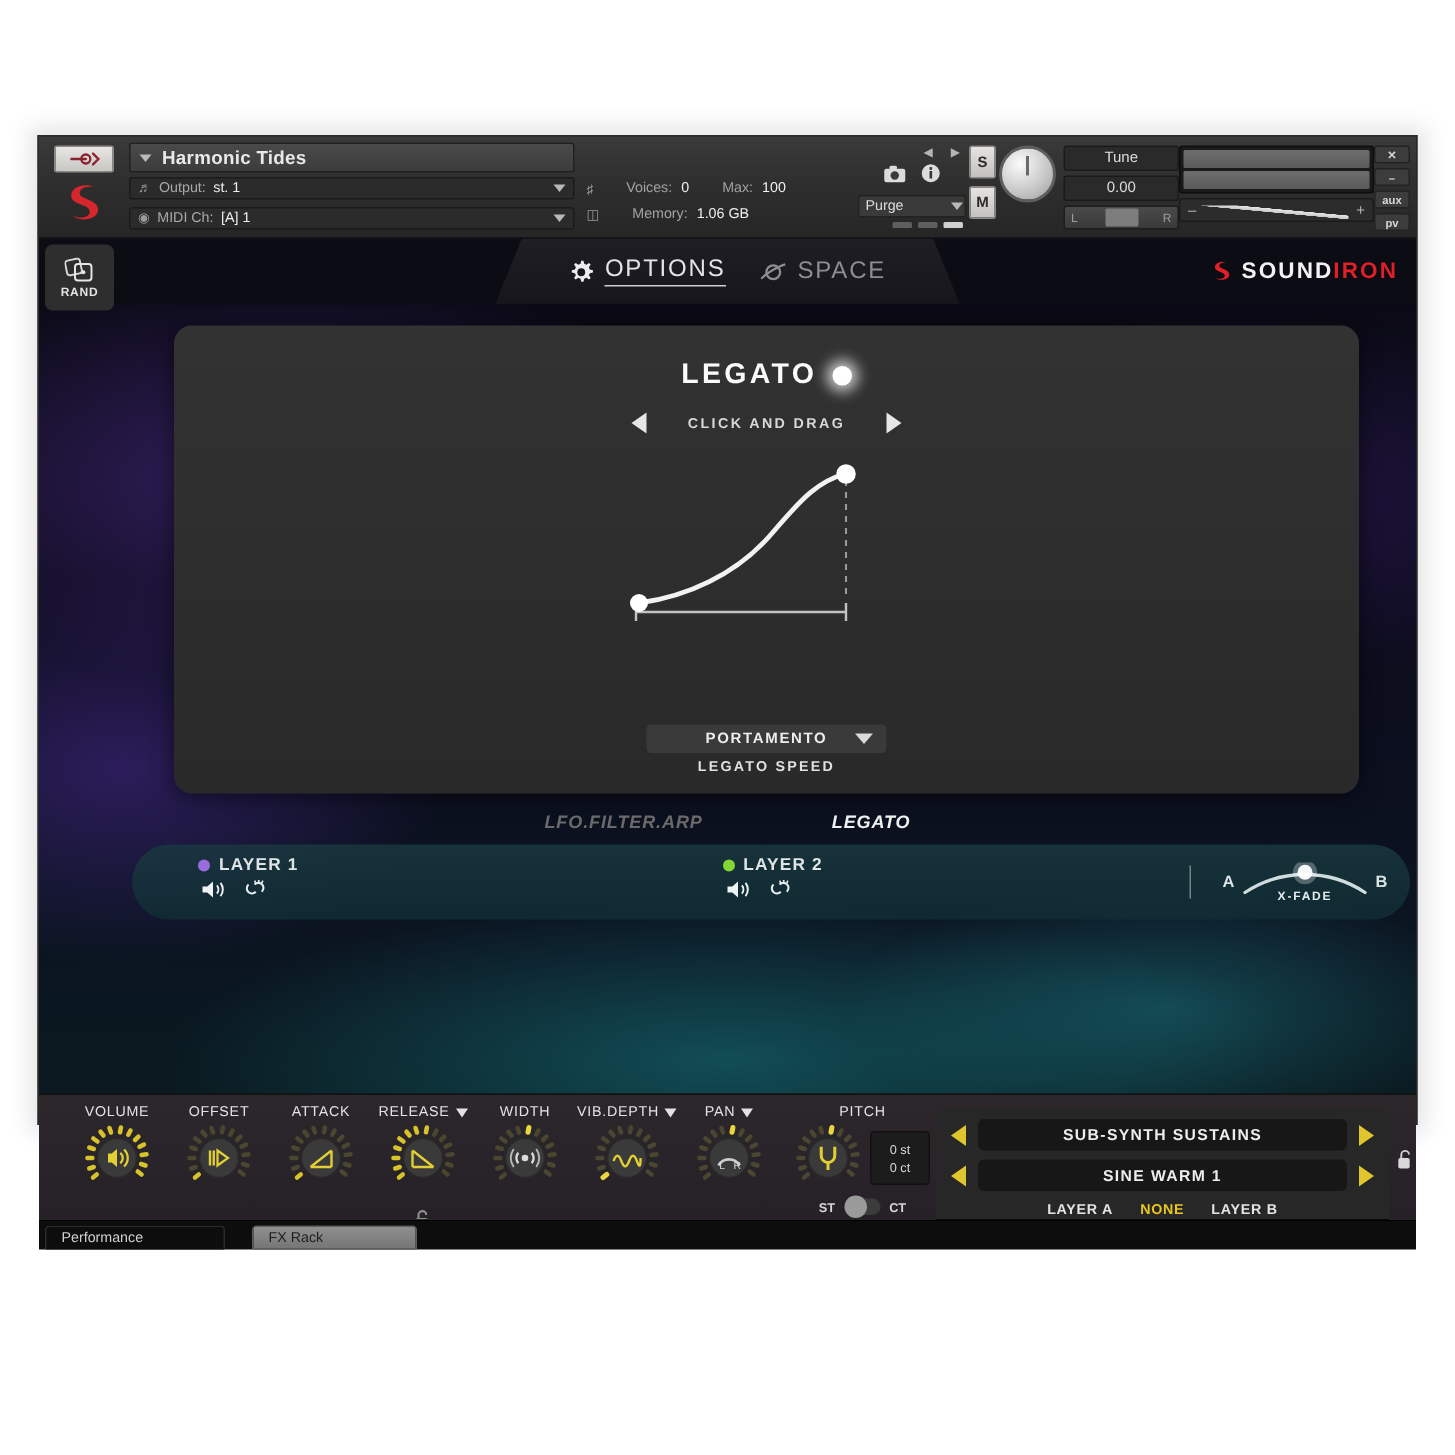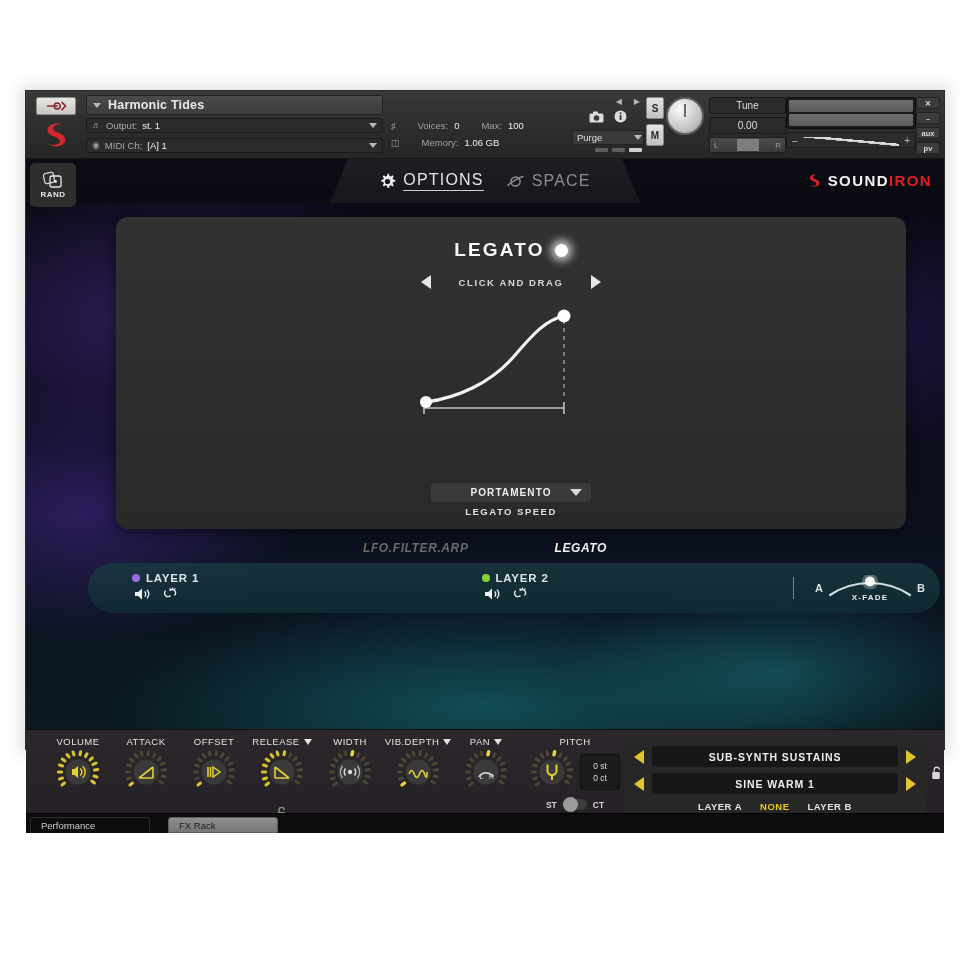--- a/index.html
+++ b/index.html
@@ -546,48 +546,20 @@
             </g>
             <circle cx="22" cy="22" r="13" fill="#3a3a3a" stroke="#2a2a2a" stroke-width="1"></circle>
             <path d="M16 19h2.5L22 16v12l-3.5-3H16z" fill="#e2cf35"></path>
             <path d="M24.2 18.5a4.5 4.5 0 010 7M26.7 16.3a7.8 7.8 0 010 11.4" stroke="#e2cf35" stroke-width="1.5" fill="none"></path>
           </svg>
         </span>
       </div>
 
       <div class="kcell">
         <span class="klabel">
-            <span>ATTACK</span>
-          </span>
-        <span class="knob-wrap">
-          <svg width="44" height="44" viewBox="0 0 44 44">
-            <g stroke="#4a4630" stroke-width="3" stroke-linecap="round">
-              <line x1="6.5" y1="28" x2="3.5" y2="29"></line>
-                <line x1="5.6" y1="22" x2="2.3" y2="22"></line>
-              <line x1="6.5" y1="16" x2="3.5" y2="15"></line>
-                <line x1="9" y1="11" x2="6.2" y2="9"></line>
-                <line x1="13" y1="7" x2="11" y2="4.5"></line>
-              <line x1="18" y1="5" x2="17" y2="2"></line>
-                <line x1="24" y1="4.8" x2="24.6" y2="1.7"></line>
-                <line x1="29.5" y1="6.5" x2="31" y2="3.7"></line>
-              <line x1="34" y1="10" x2="36.3" y2="7.8"></line>
-                <line x1="37" y1="14.5" x2="40" y2="13"></line>
-                <line x1="38.4" y1="20" x2="41.7" y2="19.5"></line>
-              <line x1="38" y1="26" x2="41" y2="27"></line>
-                <line x1="35.8" y1="31" x2="38.4" y2="33"></line>
-            </g>
-            <line x1="8.5" y1="33" x2="6" y2="35" stroke="#d9c32a" stroke-width="3" stroke-linecap="round"></line>
-            <circle cx="22" cy="22" r="13" fill="#3a3a3a" stroke="#2a2a2a" stroke-width="1"></circle>
-            <path d="M15 28 L29 17 M15 28 L29 28 M29 28 L29 17" stroke="#e2cf35" stroke-width="1.6" fill="none"></path>
-          </svg>
-        </span>
-      </div>
-
-      <div class="kcell">
-        <span class="klabel">
             <span>OFFSET</span>
           </span>
         <span class="knob-wrap">
           <svg width="44" height="44" viewBox="0 0 44 44">
             <g stroke="#4a4630" stroke-width="3" stroke-linecap="round">
               <line x1="6.5" y1="28" x2="3.5" y2="29"></line>
                 <line x1="5.6" y1="22" x2="2.3" y2="22"></line>
               <line x1="6.5" y1="16" x2="3.5" y2="15"></line>
                 <line x1="9" y1="11" x2="6.2" y2="9"></line>
                 <line x1="13" y1="7" x2="11" y2="4.5"></line>
@@ -597,20 +569,48 @@
               <line x1="34" y1="10" x2="36.3" y2="7.8"></line>
                 <line x1="37" y1="14.5" x2="40" y2="13"></line>
                 <line x1="38.4" y1="20" x2="41.7" y2="19.5"></line>
               <line x1="38" y1="26" x2="41" y2="27"></line>
                 <line x1="35.8" y1="31" x2="38.4" y2="33"></line>
             </g>
             <line x1="8.5" y1="33" x2="6" y2="35" stroke="#d9c32a" stroke-width="3" stroke-linecap="round"></line>
             <circle cx="22" cy="22" r="13" fill="#3a3a3a" stroke="#2a2a2a" stroke-width="1"></circle>
             <path d="M16 17v10M18.5 17v10" stroke="#e2cf35" stroke-width="1.6"></path>
             <path d="M21 17 L28 22 L21 27 Z" stroke="#e2cf35" stroke-width="1.5" fill="none"></path>
+          </svg>
+        </span>
+      </div>
+
+      <div class="kcell">
+        <span class="klabel">
+            <span>ATTACK</span>
+          </span>
+        <span class="knob-wrap">
+          <svg width="44" height="44" viewBox="0 0 44 44">
+            <g stroke="#4a4630" stroke-width="3" stroke-linecap="round">
+              <line x1="6.5" y1="28" x2="3.5" y2="29"></line>
+                <line x1="5.6" y1="22" x2="2.3" y2="22"></line>
+              <line x1="6.5" y1="16" x2="3.5" y2="15"></line>
+                <line x1="9" y1="11" x2="6.2" y2="9"></line>
+                <line x1="13" y1="7" x2="11" y2="4.5"></line>
+              <line x1="18" y1="5" x2="17" y2="2"></line>
+                <line x1="24" y1="4.8" x2="24.6" y2="1.7"></line>
+                <line x1="29.5" y1="6.5" x2="31" y2="3.7"></line>
+              <line x1="34" y1="10" x2="36.3" y2="7.8"></line>
+                <line x1="37" y1="14.5" x2="40" y2="13"></line>
+                <line x1="38.4" y1="20" x2="41.7" y2="19.5"></line>
+              <line x1="38" y1="26" x2="41" y2="27"></line>
+                <line x1="35.8" y1="31" x2="38.4" y2="33"></line>
+            </g>
+            <line x1="8.5" y1="33" x2="6" y2="35" stroke="#d9c32a" stroke-width="3" stroke-linecap="round"></line>
+            <circle cx="22" cy="22" r="13" fill="#3a3a3a" stroke="#2a2a2a" stroke-width="1"></circle>
+            <path d="M15 28 L29 17 M15 28 L29 28 M29 28 L29 17" stroke="#e2cf35" stroke-width="1.6" fill="none"></path>
           </svg>
         </span>
       </div>
 
       <div class="kcell">
         <span class="klabel">
             <span>RELEASE</span>
             <span class="kcaret"></span>
           </span>
         <span class="knob-wrap">

